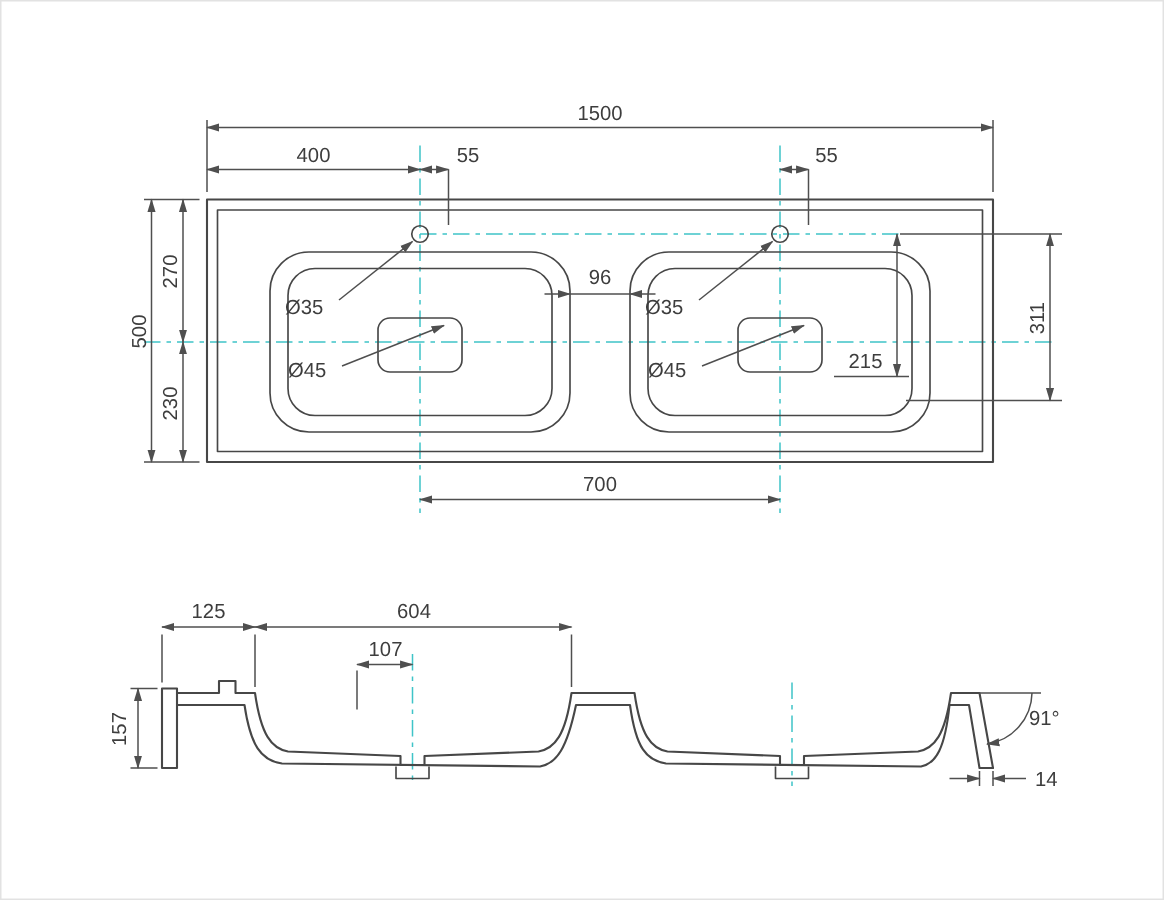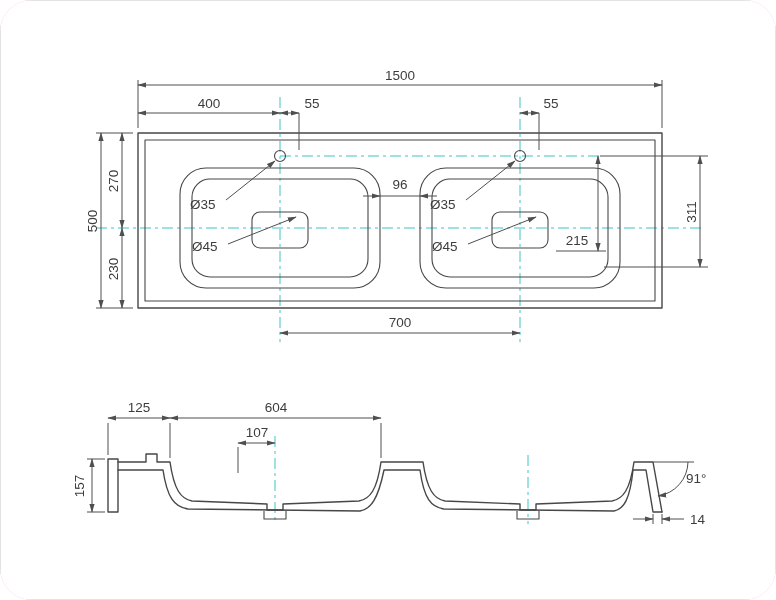--- a/index.html
+++ b/index.html
@@ -1,16 +1,16 @@
 <!DOCTYPE html>
 <html><head>
 <meta charset="utf-8">
 <style>
   html,body{margin:0;padding:0;background:#fff;}
-  .stage{position:relative;width:776px;height:600px;background:#f9a8d4;overflow:hidden;border-radius:32px;}
+  .stage{position:relative;width:776px;height:600px;background:#f9a8d4;overflow:hidden;}
   svg{display:block;}
   text{font-family:"Liberation Sans","DejaVu Sans",sans-serif;font-size:13.5px;fill:#3d3d3d;}
   .mid{text-anchor:middle;}
   .outline{fill:none;stroke:#474747;stroke-width:1.4;stroke-linejoin:round;stroke-linecap:round;}
   .thin{fill:none;stroke:#474747;stroke-width:1.1;stroke-linejoin:round;}
   .dim{fill:none;stroke:#4f4f4f;stroke-width:1;}
   .cl{fill:none;stroke:#3fc4c8;stroke-width:1;stroke-dasharray:11 4 3 4;}
 </style>
 </head>
 <body>

